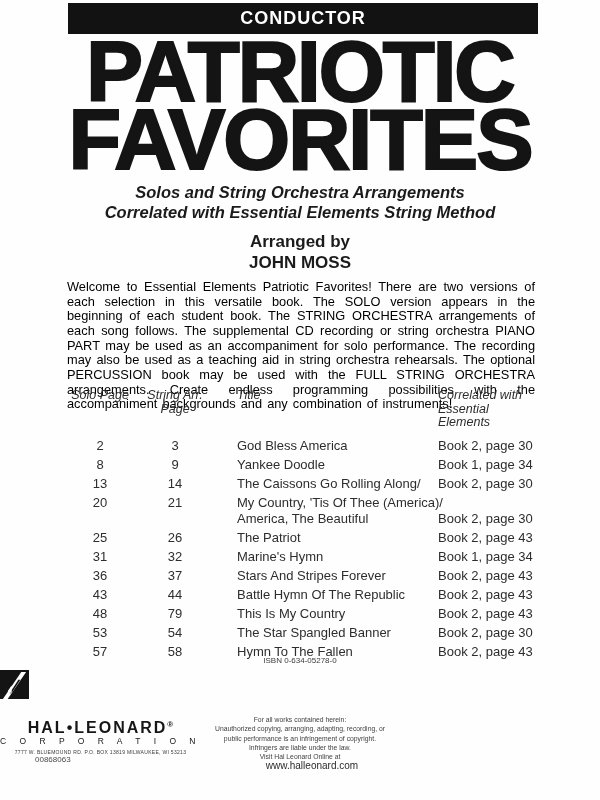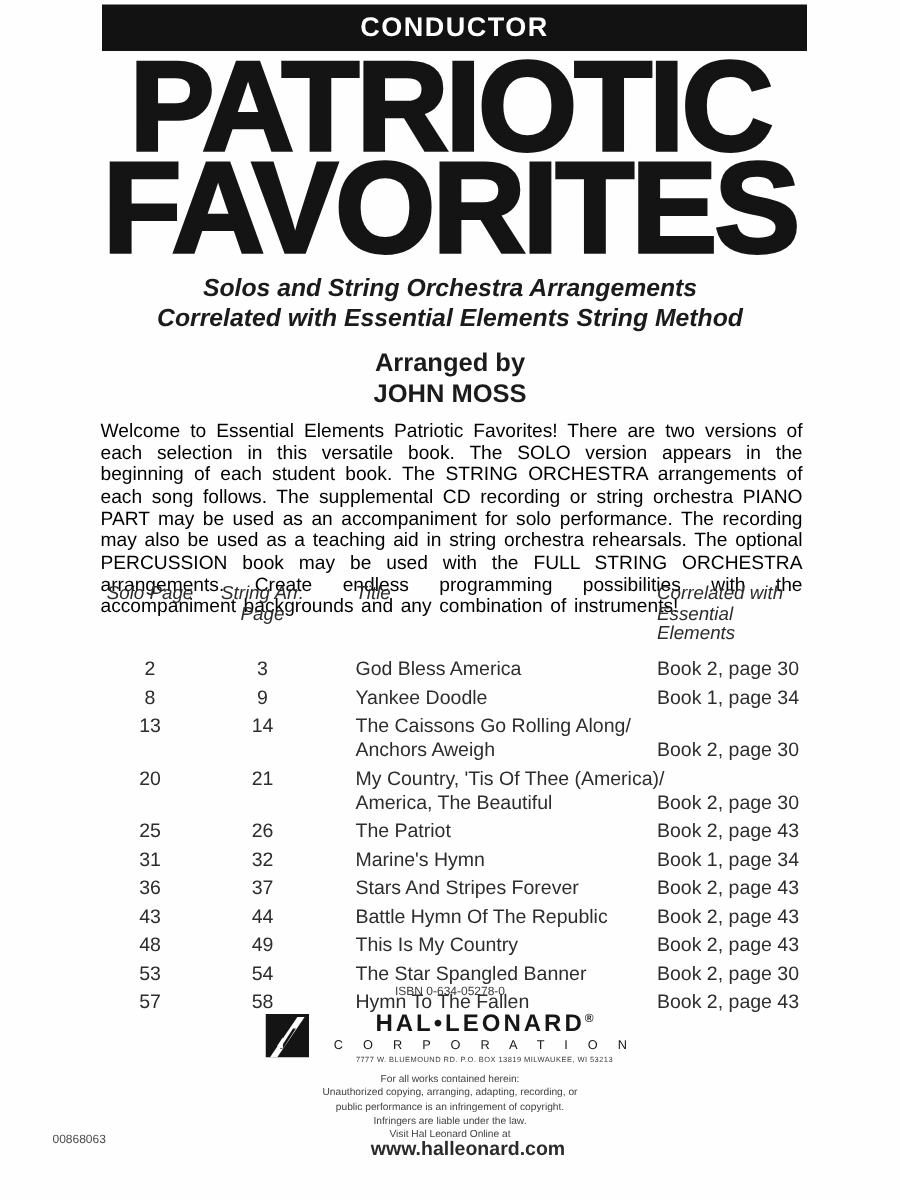--- a/index.html
+++ b/index.html
@@ -47,33 +47,33 @@
   .toc-head .c3,.toc-row .c3{padding-left:20px;}
   .toc-row{display:grid;grid-template-columns:66px 84px 221px 105px;
     font-size:13px;line-height:16px;margin-bottom:3px;}
   .toc-row .c1,.toc-row .c2{align-self:start;}
   .toc-row .c3 div{white-space:nowrap;}
   .toc-row .c4{align-self:end;white-space:nowrap;}
   
   .isbn{position:absolute;left:0;top:656px;width:600px;text-align:center;
     font-size:8px;color:#3a3a3a;}
   .publisher{position:absolute;left:0;top:670px;width:600px;
-    display:flex;justify-content:center;align-items:center;gap:17px;}
+    display:flex;justify-content:center;align-items:flex-start;gap:17px;flex-direction:column;}
   .logo-box{width:29px;height:29px;flex:0 0 29px;}
   .pubtext{text-align:center;}
   .pubname{font-size:16px;letter-spacing:2px;color:#161616;font-weight:bold;
     line-height:18px;white-space:nowrap;}
   .pubname sup{font-size:8px;letter-spacing:0;}
   .pubsub{font-size:8.5px;letter-spacing:5.5px;color:#161616;line-height:9px;}
   .pubaddr{font-size:5px;letter-spacing:.3px;color:#3a3a3a;margin-top:3px;white-space:nowrap;}
   .legal{position:absolute;left:0;top:715px;width:600px;text-align:center;
     font-size:6.8px;line-height:9.3px;color:#3f3f3f;}
   .visit{position:absolute;left:0;top:752px;width:600px;text-align:center;
     font-size:6.8px;line-height:9.3px;color:#3f3f3f;}
-  .visit .site{font-weight:bold;font-size:13px;color:#2b2b2b;padding-left:24px;}
+  .visit .site{font-weight:normal;font-size:10px;color:#2b2b2b;padding-left:24px;}
   .catalog{position:absolute;left:35px;top:755px;font-size:8px;color:#4a4a4a;}
 </style>
 </head>
 <body>
 
 <div class="page">
 
   <div class="banner">
     <span>CONDUCTOR</span>
   </div>
@@ -118,21 +118,20 @@
           <div class="c3">
             <div>Yankee Doodle</div>
           </div>
           <div class="c4">Book 1, page 34</div>
         </div>
         <div class="toc-row">
           <div class="c1">13</div>
           <div class="c2">14</div>
           <div class="c3">
             <div>The Caissons Go Rolling Along/</div>
-            <div>Anchors Aweigh</div>
           </div>
           <div class="c4">Book 2, page 30</div>
         </div>
         <div class="toc-row">
           <div class="c1">20</div>
           <div class="c2">21</div>
           <div class="c3">
             <div>My Country, 'Tis Of Thee (America)/</div>
             <div>America, The Beautiful</div>
           </div>
@@ -165,21 +164,21 @@
         <div class="toc-row">
           <div class="c1">43</div>
           <div class="c2">44</div>
           <div class="c3">
             <div>Battle Hymn Of The Republic</div>
           </div>
           <div class="c4">Book 2, page 43</div>
         </div>
         <div class="toc-row">
           <div class="c1">48</div>
-          <div class="c2">49</div>
+          <div class="c2">79</div>
           <div class="c3">
             <div>This Is My Country</div>
           </div>
           <div class="c4">Book 2, page 43</div>
         </div>
         <div class="toc-row">
           <div class="c1">53</div>
           <div class="c2">54</div>
           <div class="c3">
             <div>The Star Spangled Banner</div>

